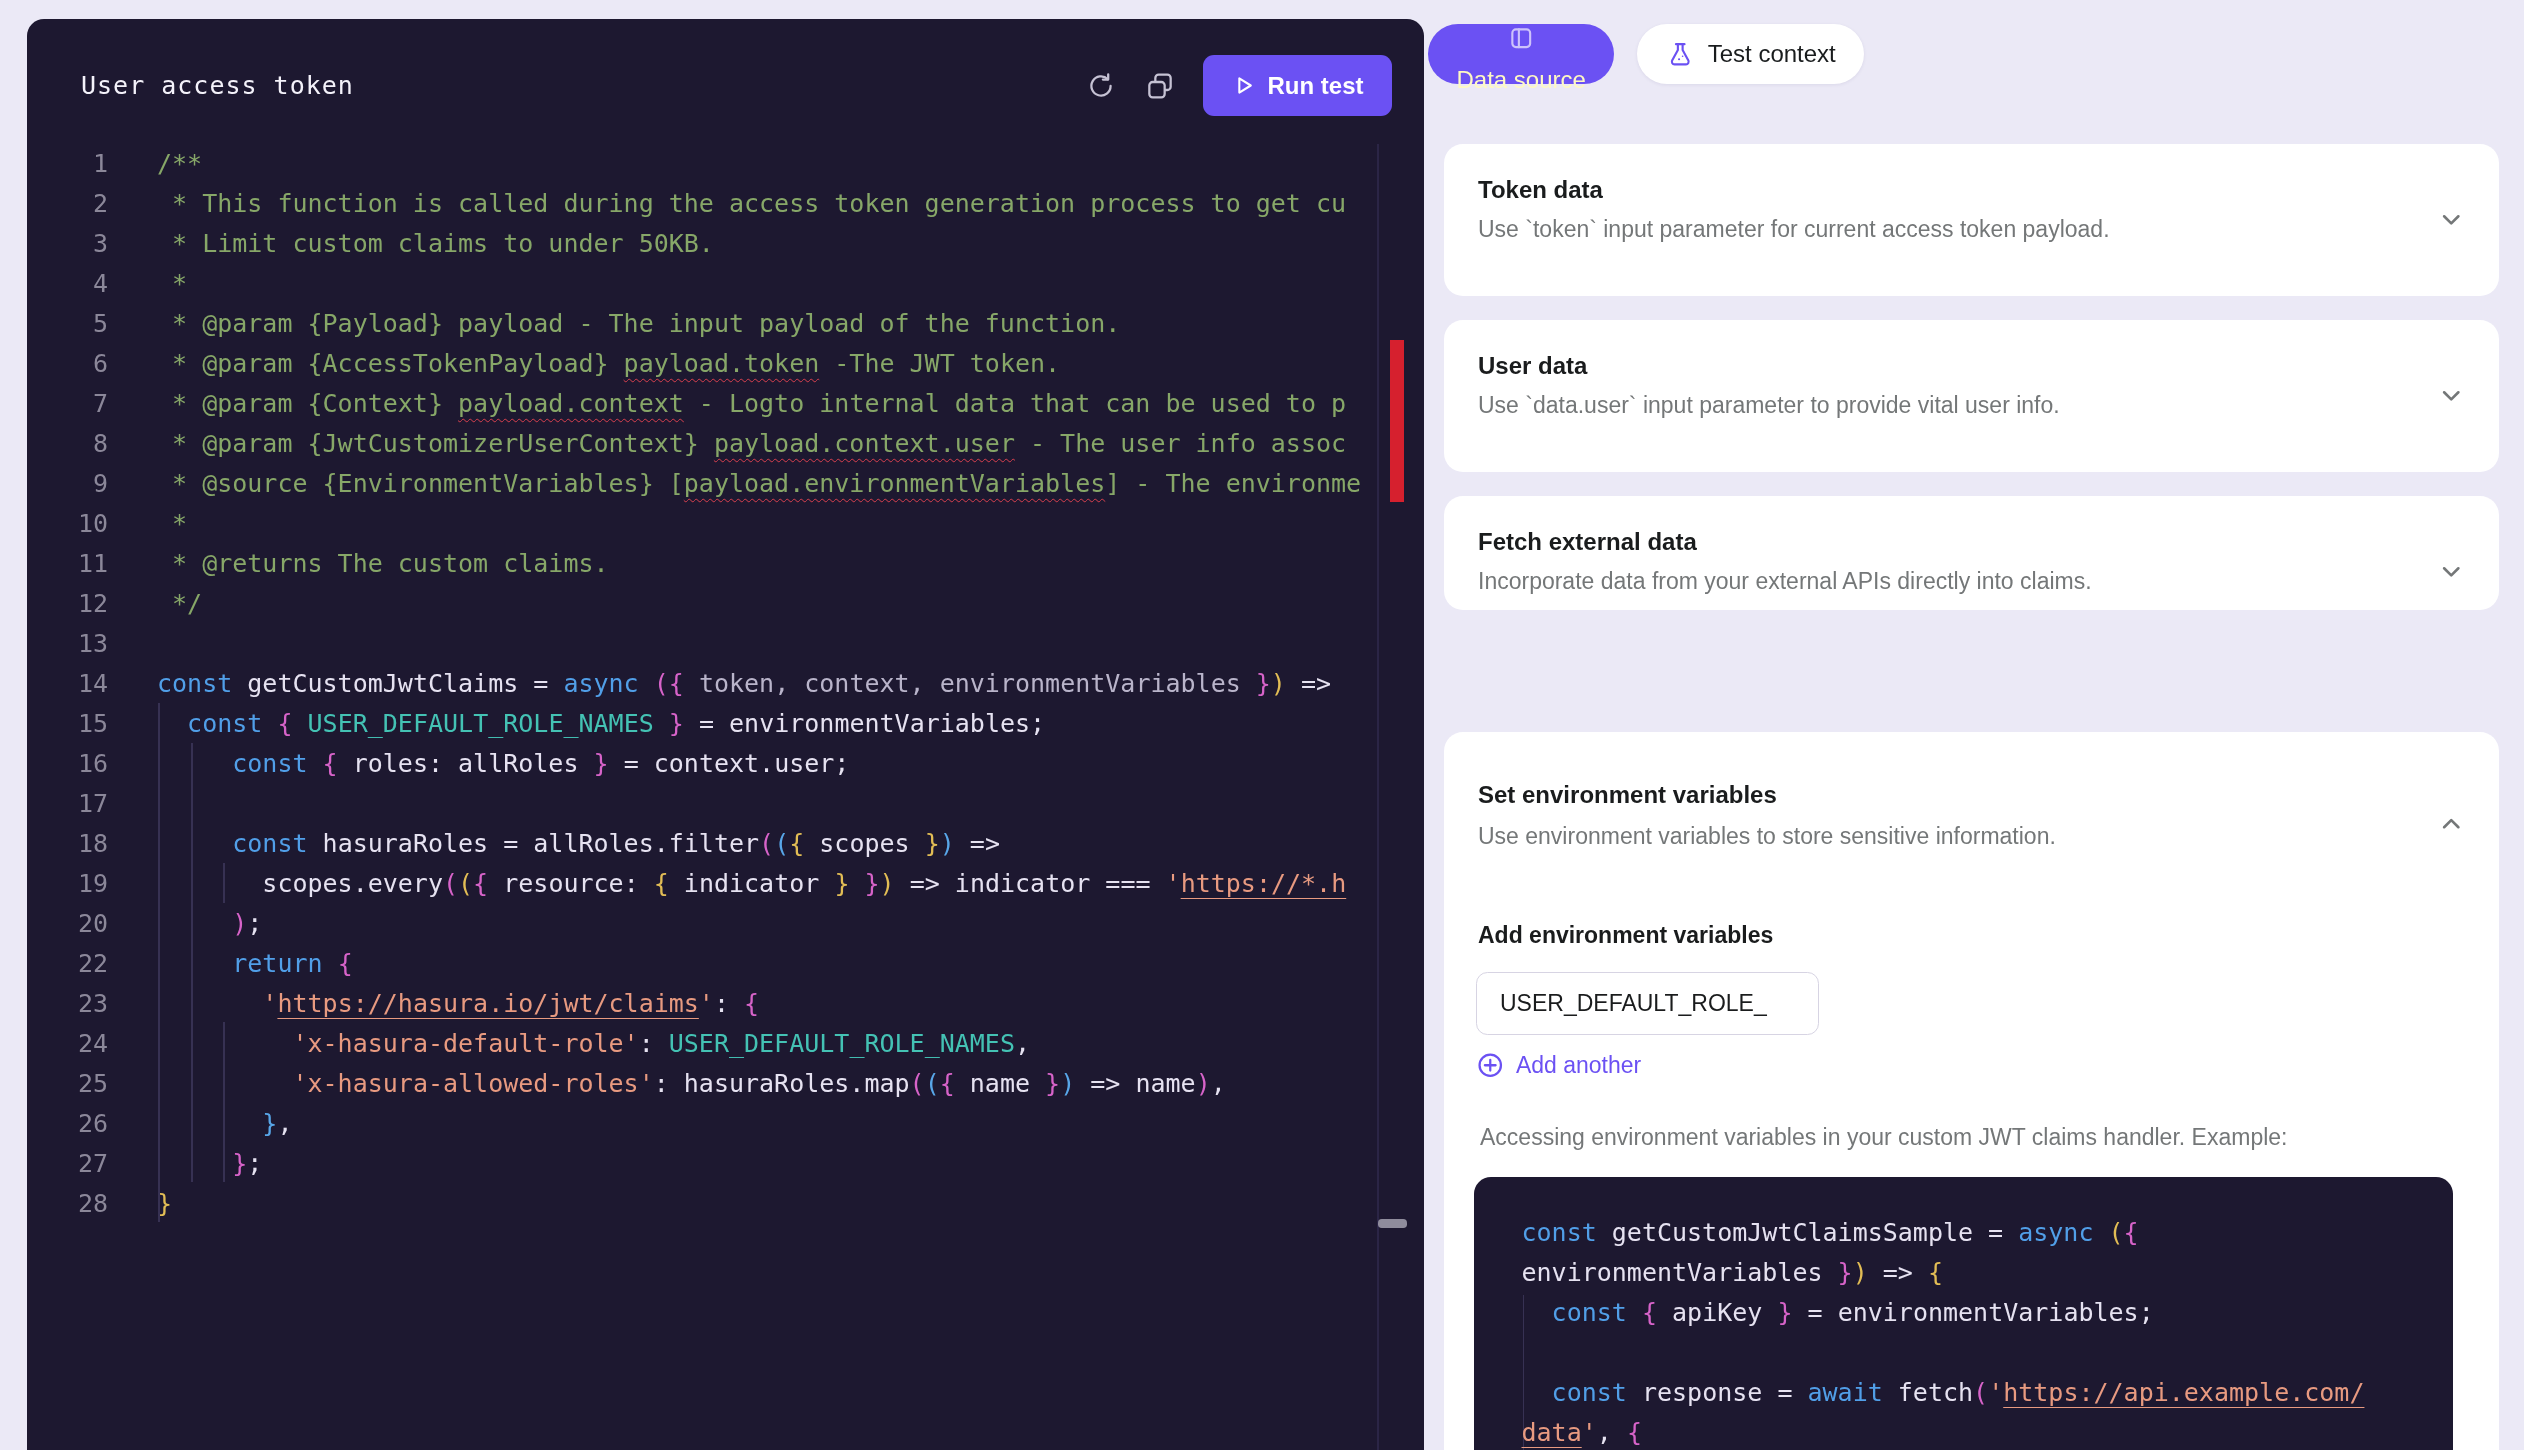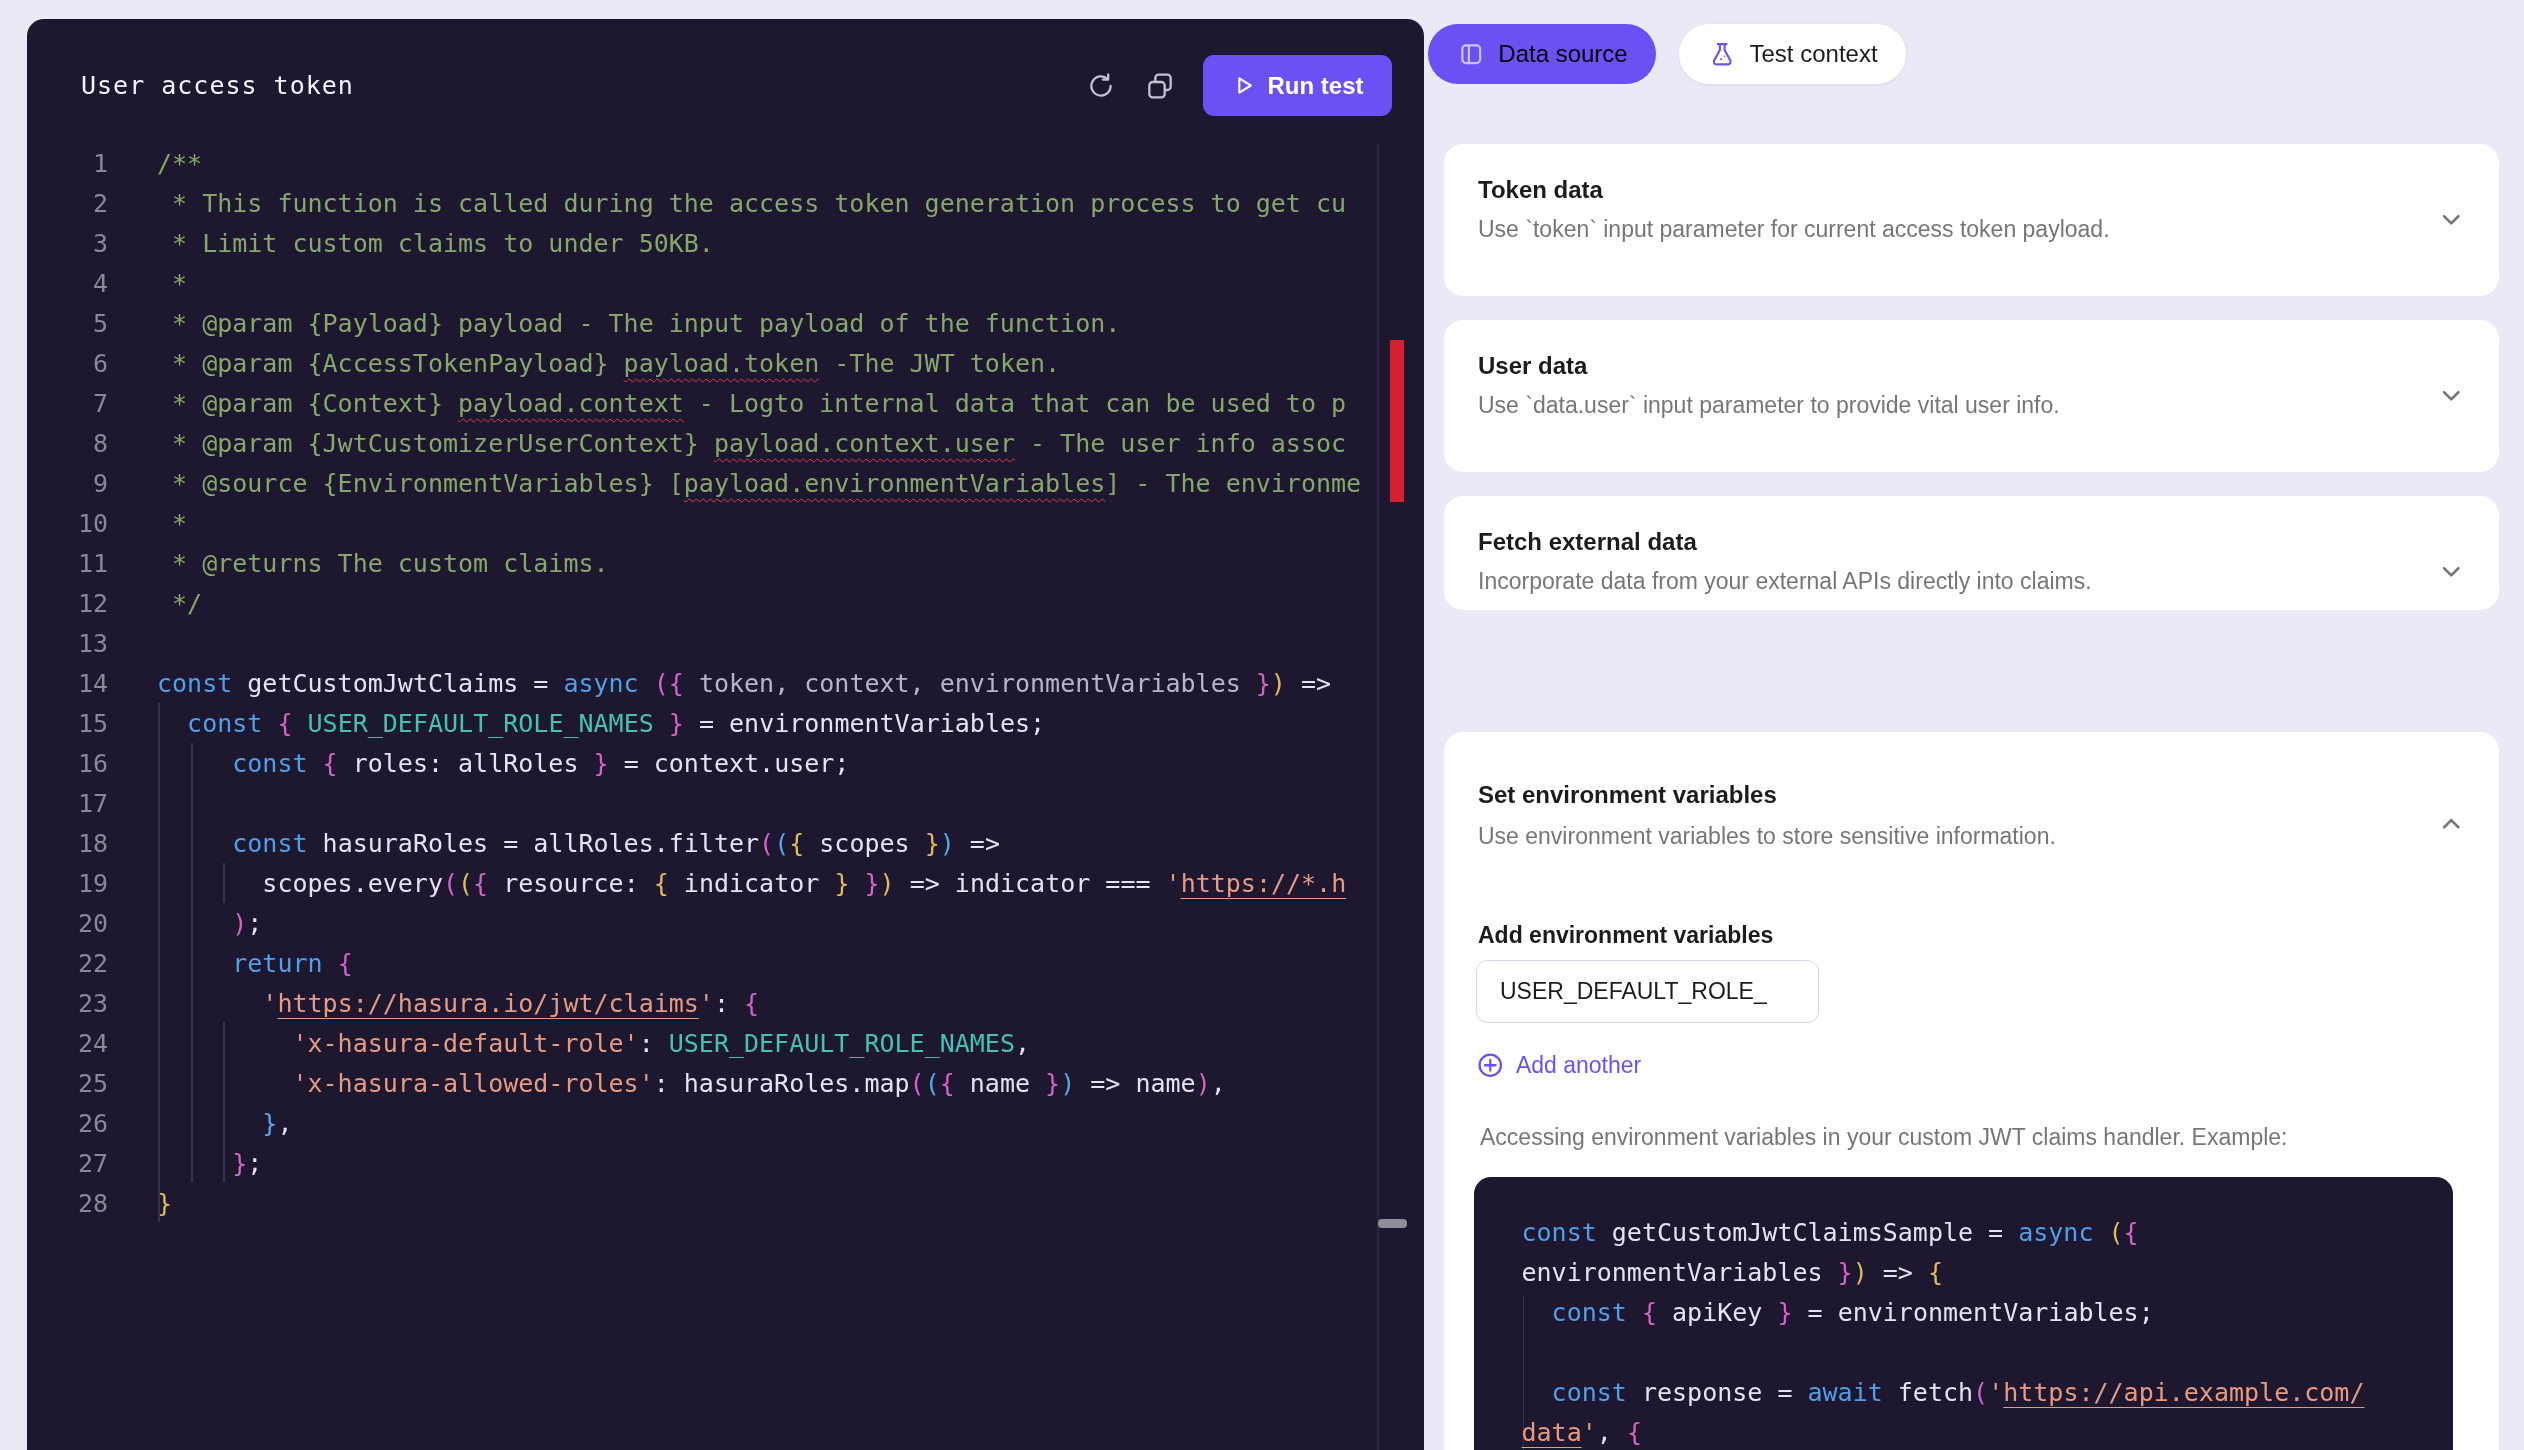--- a/index.html
+++ b/index.html
@@ -38,35 +38,35 @@
   .guide{position:absolute;width:1.9px;background:#373153;}
   .ruler-line{position:absolute;left:1350px;top:125px;bottom:0;width:1.9px;background:#2b2546;}
   .error-marker{position:absolute;left:1363px;top:321px;width:14.3px;height:162px;background:#d6202e;}
   .scroll-dash{position:absolute;left:1351px;top:1200px;width:28.5px;height:8.6px;border-radius:3.8px;background:#8f8c9c;}
 
   
   .tabs{position:absolute;left:1428px;top:24px;display:flex;gap:23px;}
   .tab{display:flex;align-items:center;gap:13.3px;height:60px;padding:0 28.5px;border:none;border-radius:30px;
        font-family:inherit;font-size:24px;font-weight:500;cursor:pointer;background:#fff;color:#191c1d;
        box-shadow:0 1px 3.8px rgba(40,30,90,0.08);}
-  .tab.active{background:#6b51f3;color:#000000;box-shadow:none;}
+  .tab.active{background:#6b51f3;color:#fef9c3;box-shadow:none;flex-direction:column;}
 
   .card{position:absolute;left:1444px;width:1055px;background:#fff;border-radius:19px;}
   .card-title{position:absolute;left:34px;top:32px;font-size:24px;font-weight:700;color:#1a1c1d;}
   .card-desc{position:absolute;left:34px;top:72px;font-size:23px;color:#747778;}
   .card-chevron{position:absolute;right:34px;top:61px;background:none;border:none;padding:0;cursor:pointer;}
   .card-1{top:144px;height:152px;}
   .card-2{top:320px;height:152px;}
   .card-3{top:496px;height:114px;}
   .card-4{top:732px;height:780px;}
   .card-4 .card-title{top:49px;}
   .card-4 .card-desc{top:91px;}
   .card-4 .card-chevron{top:78px;}
   .env-label{position:absolute;left:34px;top:190px;font-size:23px;font-weight:700;color:#1a1c1d;}
-  .env-inputs{position:absolute;left:32px;top:228px;display:flex;gap:19px;}
+  .env-inputs{position:absolute;left:32px;top:240px;display:flex;gap:19px;}
   .env-input{height:63px;border:1.4px solid #d7d4e3;border-radius:11.4px;padding:0 23px;
              font-family:inherit;font-size:23px;color:#1a1c1d;background:#fff;box-sizing:border-box;}
   .env-key{width:343px;}
   .env-value{width:613px;}
   .add-another{position:absolute;left:32px;top:319px;display:flex;align-items:center;gap:11.4px;
                background:none;border:none;padding:0;cursor:pointer;
                font-family:inherit;font-size:23px;font-weight:500;color:#6b51f3;}
   .env-note{position:absolute;left:36px;top:392px;font-size:23px;color:#747778;}
   .sample{position:absolute;left:29.5px;top:445px;width:979px;height:335px;background:#1d1830;
           border-radius:17px;overflow:hidden;}

